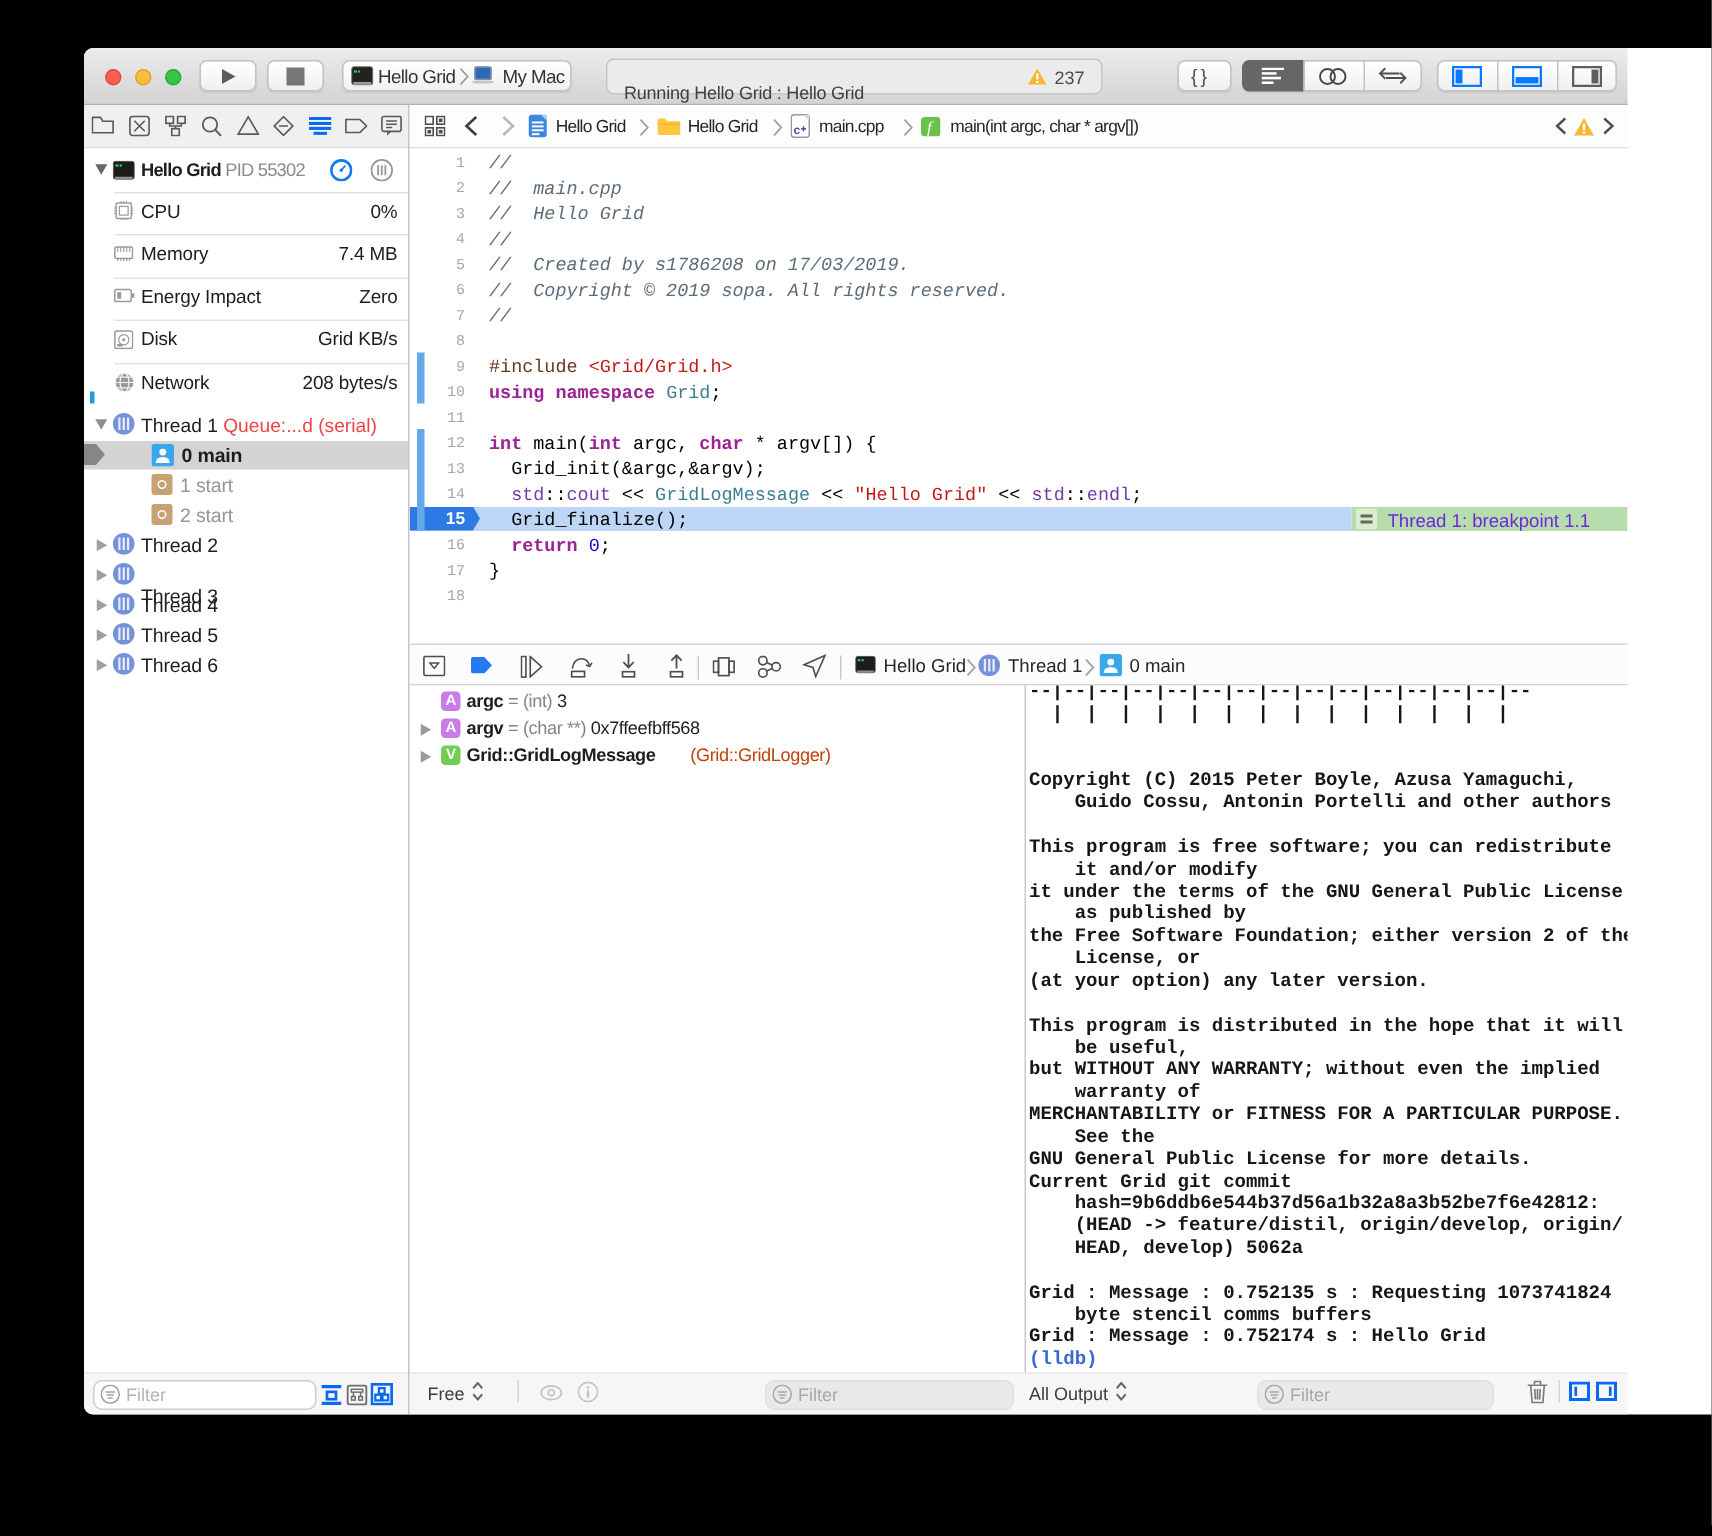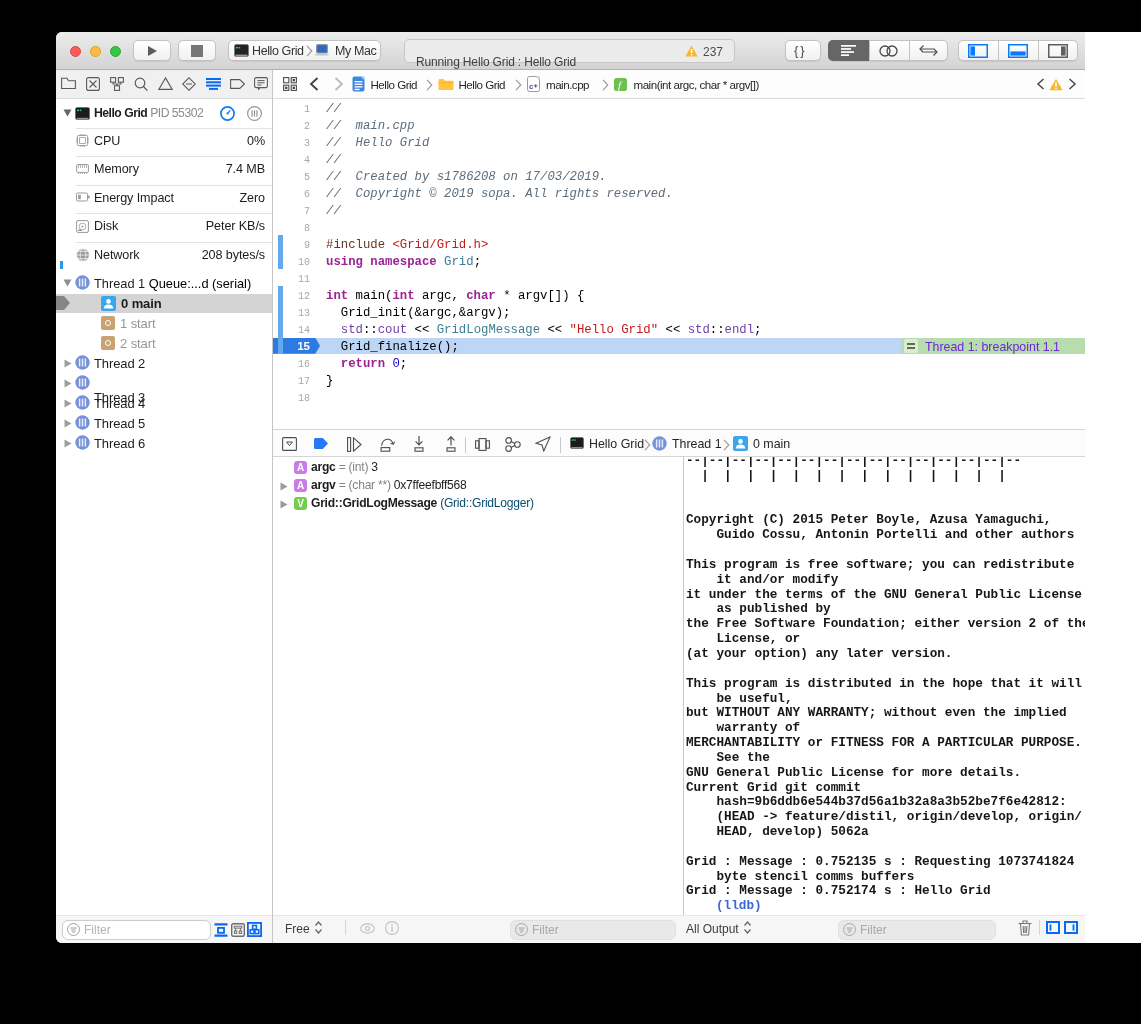--- a/index.html
+++ b/index.html
@@ -320,21 +320,21 @@
       </div>
     <div class="sep" style="top:114.5px;"></div>
     <svg class="abs" style="left:20px;top:121px;" width="13" height="13" viewBox="0 0 13 13">
         <rect x="0.6" y="0.6" width="11.8" height="11.8" rx="1.4" fill="none" stroke="#999" stroke-width="1"></rect>
         <circle cx="6.5" cy="6.5" r="3.4" fill="none" stroke="#999" stroke-width=".8"></circle>
         <circle cx="6.5" cy="6.5" r="1" fill="#999"></circle>
         <rect x="2" y="9.4" width="4" height="1.6" rx=".8" fill="#999"></rect>
       </svg>
     <div class="srow" style="top:118.5px;">
         <span style="position:absolute;left:38px;">Disk</span>
-        <span class="sval">Peter KB/s</span>
+        <span class="sval">Grid KB/s</span>
       </div>
     <div class="sep" style="top:143px;"></div>
     <svg class="abs" style="left:20px;top:149px;" width="14" height="14" viewBox="0 0 14 14">
         <circle cx="7" cy="7" r="6.3" fill="#999"></circle>
         <g stroke="#f4f4f4" stroke-width=".8" fill="none">
           <circle cx="7" cy="7" r="6.3"></circle>
           <ellipse cx="7" cy="7" rx="2.9" ry="6.3"></ellipse>
           <path d="M0.7 7 H13.3 M1.7 3.4 H12.3 M1.7 10.6 H12.3"></path>
         </g>
       </svg>
@@ -346,21 +346,21 @@
 
     <svg class="abs" style="left:7px;top:180.5px;" width="9" height="8" viewBox="0 0 9 8">
         <path d="M0.5 0.5 H8.5 L4.5 7.5 Z" fill="#8f8f8f"></path>
       </svg>
     <svg class="abs" style="left:19px;top:176px;" width="15" height="15" viewBox="0 0 15 15">
         <circle cx="7.5" cy="7.5" r="7.2" fill="#7591dc"></circle>
         <g stroke="#e8ecf8" stroke-width="1.5">
           <path d="M4.6 3.4 V11.6 M7.5 3.4 V11.6 M10.4 3.4 V11.6"></path>
         </g>
       </svg>
-    <div class="abs" style="left:38px;top:177px;font-size:12.8px;letter-spacing:0;">Thread 1 <span style="color:#000000;">Queue:...d (serial)</span></div>
+    <div class="abs" style="left:38px;top:177px;font-size:12.8px;letter-spacing:0;">Thread 1 <span style="color:#ef4444;">Queue:...d (serial)</span></div>
 
     <div class="abs" style="left:0;top:195px;width:216px;height:19px;background:#d4d4d4;"></div>
     <div class="abs" style="left:0;top:197.5px;width:14px;height:14px;background:#868686;clip-path:polygon(0 0,57% 0,100% 50%,57% 100%,0 100%);"></div>
     <svg class="abs" style="left:45px;top:197px;" width="15" height="15" viewBox="0 0 15 15">
         <rect width="15" height="15" rx="2" fill="#3aa6ee"></rect>
         <circle cx="7.5" cy="5.4" r="2.3" fill="#fff"></circle>
         <path d="M2.8 12.6 Q2.8 8.6 7.5 8.6 Q12.2 8.6 12.2 12.6 Z" fill="#fff"></path>
       </svg>
     <div class="abs" style="left:65px;top:197px;font-size:13px;font-weight:bold;">0 main</div>
     <div class="abs" style="left:45px;top:217.5px;width:14px;height:14px;background:#c9a273;border-radius:2px;">
@@ -546,21 +546,21 @@
     <div class="abs" style="left:38px;top:3.5px;"><b>argc</b> <span style="color:#848484;">= (int)</span> 3</div>
     <svg class="abs" style="left:7px;top:25px;" width="8" height="9" viewBox="0 0 8 9">
         <path d="M0.5 0.5 L7.5 4.5 L0.5 8.5 Z" fill="#9a9a9a"></path>
       </svg>
     <div class="abs" style="left:21px;top:22px;width:13px;height:13px;background:#ca7ce6;border-radius:3px;text-align:center;font-size:10px;font-weight:bold;color:#fff;line-height:13px;">A</div>
     <div class="abs" style="left:38px;top:21.5px;"><b>argv</b> <span style="color:#848484;">= (char **)</span> 0x7ffeefbff568</div>
     <svg class="abs" style="left:7px;top:43px;" width="8" height="9" viewBox="0 0 8 9">
         <path d="M0.5 0.5 L7.5 4.5 L0.5 8.5 Z" fill="#9a9a9a"></path>
       </svg>
     <div class="abs" style="left:21px;top:40px;width:13px;height:13px;background:#73cd51;border-radius:3px;text-align:center;font-size:10px;font-weight:bold;color:#fff;line-height:13px;">V</div>
-    <div class="abs" style="left:38px;top:39.5px;"><b>Grid::GridLogMessage</b> <span style="color:#0c4a6e;">(Grid::GridLogger)</span></div>
+    <div class="abs" style="left:38px;top:39.5px;"><b>Grid::GridLogMessage</b> <span style="color:#c2410c;margin-left:20px;">(Grid::GridLogger)</span></div>
   </div>
   <div id="console">
       <div id="consoletext">--|--|--|--|--|--|--|--|--|--|--|--|--|--|--
   |  |  |  |  |  |  |  |  |  |  |  |  |  |
 
 
 Copyright (C) 2015 Peter Boyle, Azusa Yamaguchi,
     Guido Cossu, Antonin Portelli and other authors
 
 This program is free software; you can redistribute
@@ -579,21 +579,21 @@
     See the
 GNU General Public License for more details.
 Current Grid git commit
     hash=9b6ddb6e544b37d56a1b32a8a3b52be7f6e42812:
     (HEAD -&gt; feature/distil, origin/develop, origin/
     HEAD, develop) 5062a
 
 Grid : Message : 0.752135 s : Requesting 1073741824
     byte stencil comms buffers
 Grid : Message : 0.752174 s : Hello Grid
-<span style="color:#3a66d6;margin-left:30px;">(lldb) </span></div>
+<span style="color:#3a66d6;">(lldb) </span></div>
     </div>
   <div id="condiv"></div>
   <div id="botbar"></div>
 
   <div class="filter fwhite" style="left:6px;width:149px;"></div>
   <svg class="abs" style="left:11px;top:891px;" width="13" height="13" viewBox="0 0 13 13">
       <circle cx="6.5" cy="6.5" r="6" fill="none" stroke="#a0a0a0" stroke-width="1"></circle>
       <path d="M3.4 5 H9.6 M4.1 7 H8.9 M4.9 9 H8.1" stroke="#a0a0a0" stroke-width="1"></path>
     </svg>
   <div class="abs" style="left:28px;top:890.5px;font-size:12px;color:#b4b4b4;">Filter</div>

